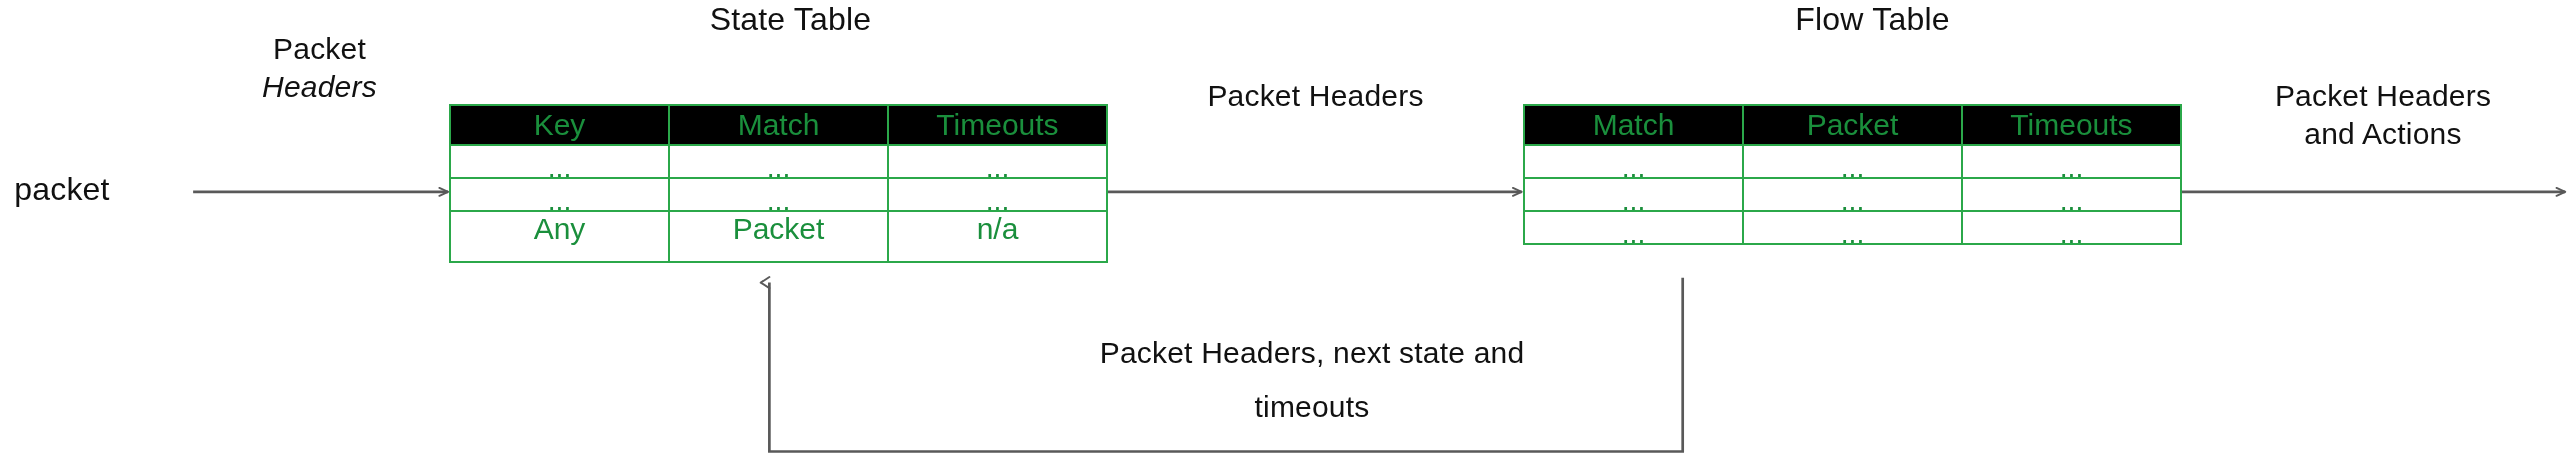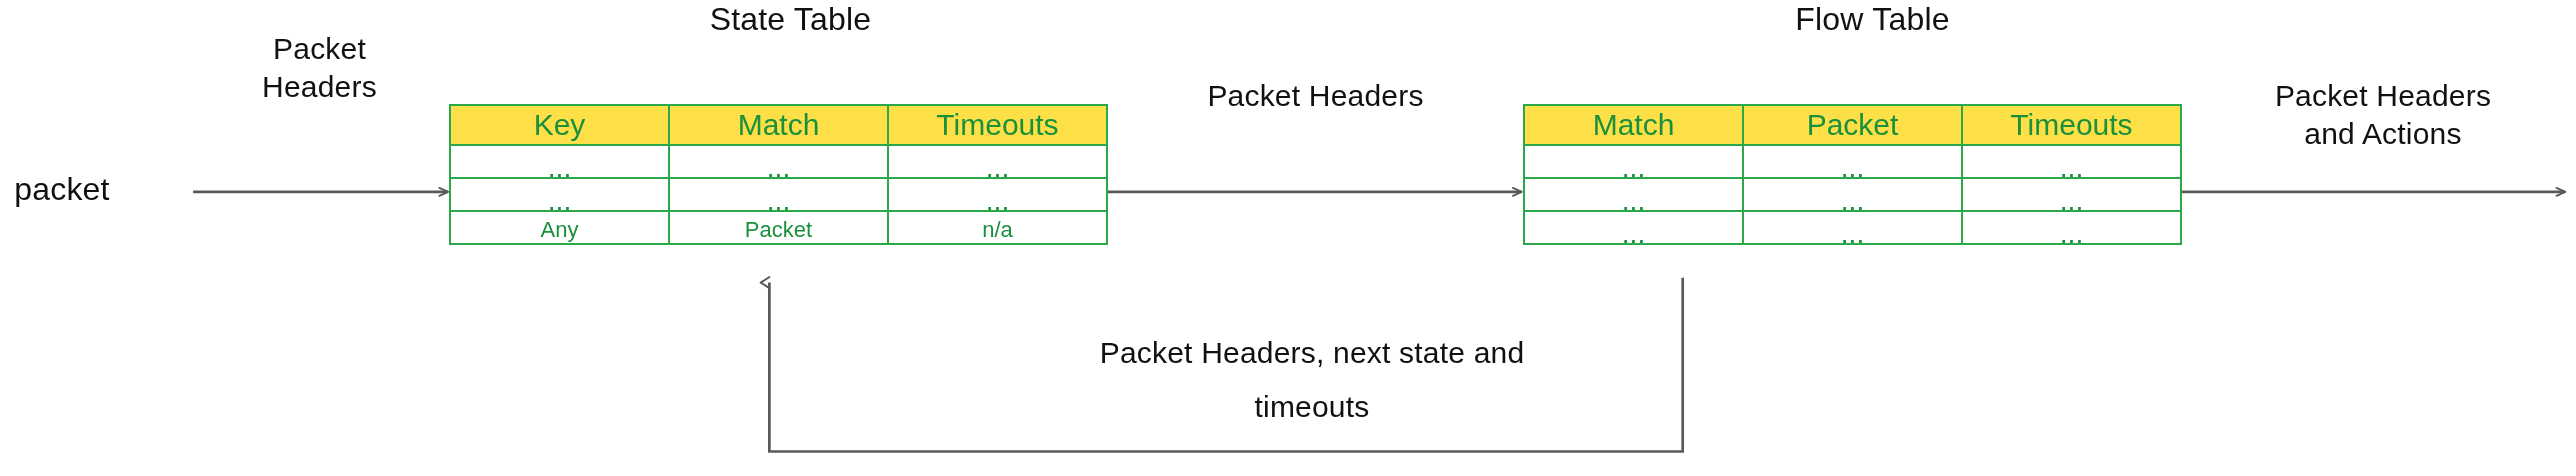--- a/index.html
+++ b/index.html
@@ -57,35 +57,35 @@
     color: #1a8f3c;
     font-family: "Liberation Sans", sans-serif;
     font-size: 30px;
     text-align: center;
     vertical-align: middle;
     padding: 0;
     box-sizing: border-box;
     background: #ffffff;
   }
   .tbl td.hdr {
-    background: #fde047;
+    background: #000000;
     color: #1a8f3c;
   }
   .tbl tr.hdr-row td { height: 40px; }
   .tbl tr.body-row td { height: 33px; }
   .tbl td.dots {
     font-size: 28.4px;
     line-height: 0.45;
     vertical-align: bottom;
     padding-bottom: 3.2px;
   }
   .tbl td.valcell {
-    font-size: 22px;
+    font-size: 30px;
     vertical-align: bottom;
-    padding-bottom: 0px;
+    padding-bottom: 15px;
   }
 
   
   #wires {
     position: absolute;
     left: 0; top: 0;
     width: 2576px;
     height: 476px;
     pointer-events: none;
   }
@@ -114,21 +114,21 @@
     <path d="M 2130 352 L 2130 572 L 973 572 L 973 358" fill="none" stroke="#595959" stroke-width="3.4" stroke-linejoin="miter" marker-end="url(#arrowUp)"></path>
   </svg>
 
   <div class="txt title center" style="left:601px; top:1.6px; width:379px;">State Table</div>
 
   <div class="txt title center" style="left:1683px; top:1.6px; width:379px;text-align:center;">Flow Table</div>
 
   <div class="txt node-label" style="left:14.2px; top:172px;">packet</div>
 
   <div class="txt edge-label center" style="left:201px; top:32px; width:237px;">Packet</div>
-  <div class="txt edge-label center" style="left:201px; top:70px; width:237px;">Headers</div>
+  <div class="txt edge-label center" style="left:201px; top:70px; width:237px;font-style:italic;">Headers</div>
 
   <div class="txt edge-label center" style="left:1122px; top:79px; width:387px;">Packet Headers</div>
 
   <div class="txt edge-label center" style="left:2205px; top:79px; width:356px;">Packet Headers</div>
   <div class="txt edge-label center" style="left:917px; top:336px; width:790px;">Packet Headers, next state and</div>
 
   <div class="txt edge-label center" style="left:2205px; top:117px; width:356px;">and Actions</div>
   <div class="txt edge-label center" style="left:917px; top:390px; width:790px;">timeouts</div>
 
   <table class="tbl" id="state-table" style="left:449px; top:104px; width:657px;">

